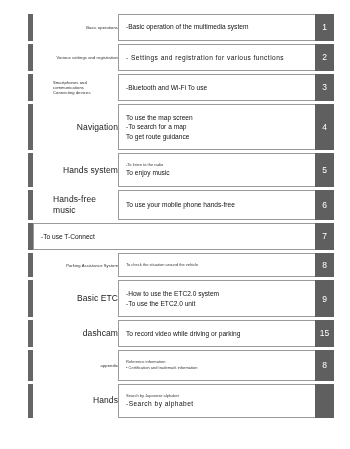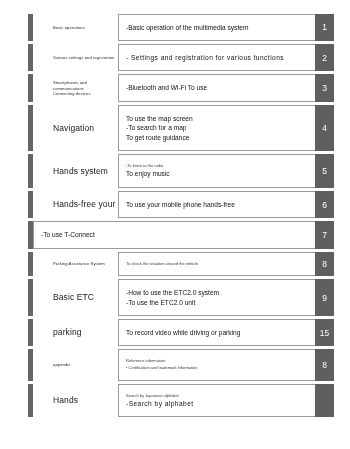--- a/index.html
+++ b/index.html
@@ -40,20 +40,21 @@
     flex: 0 0 5px;
     margin: 1.5px 0;
   }
   
   .chapter {
     flex: 0 0 85px;
     display: flex;
     align-items: center;
     padding-left: 20px;
     box-sizing: border-box;
+    justify-content: flex-end;
   }
   .chapter-label {
     line-height: 1.25;
     letter-spacing: 0.1px;
   }
   .chapter-label.big {
     font-size: 8.5px;
     color: #1a1a1a;
   }
   .chapter-label.small {
@@ -172,21 +173,21 @@
       <div class="desc">
         <div class="desc-line tiny">-To listen to the radio</div>
         <div class="desc-line">To enjoy music</div>
       </div>
       <div class="num-tab">5</div>
     </div>
     <div class="toc-row">
       <div class="side-bar"></div>
       <div class="chapter">
         <div class="chapter-label big">
-          <span class="ln">Hands-free your</span>
+          <span class="ln">Hands-free music</span>
         </div>
       </div>
       <div class="desc">
         <div class="desc-line">To use your mobile phone hands-free</div>
       </div>
       <div class="num-tab">6</div>
     </div>
     <div class="toc-row">
       <div class="side-bar"></div>
       <div class="desc">
@@ -216,21 +217,21 @@
       <div class="desc">
         <div class="desc-line">-How to use the ETC2.0 system</div>
         <div class="desc-line">-To use the ETC2.0 unit</div>
       </div>
       <div class="num-tab">9</div>
     </div>
     <div class="toc-row">
       <div class="side-bar"></div>
       <div class="chapter">
         <div class="chapter-label big">
-          <span class="ln">parking</span>
+          <span class="ln">dashcam</span>
         </div>
       </div>
       <div class="desc">
         <div class="desc-line">To record video while driving or parking</div>
       </div>
       <div class="num-tab">15</div>
     </div>
     <div class="toc-row">
       <div class="side-bar"></div>
       <div class="chapter">

